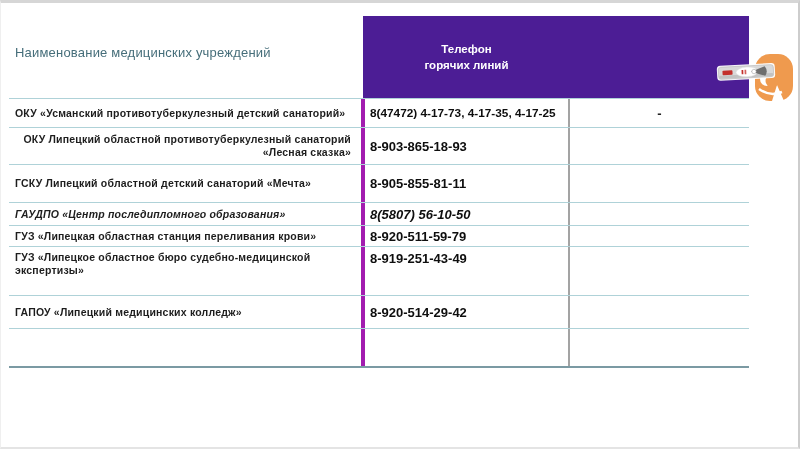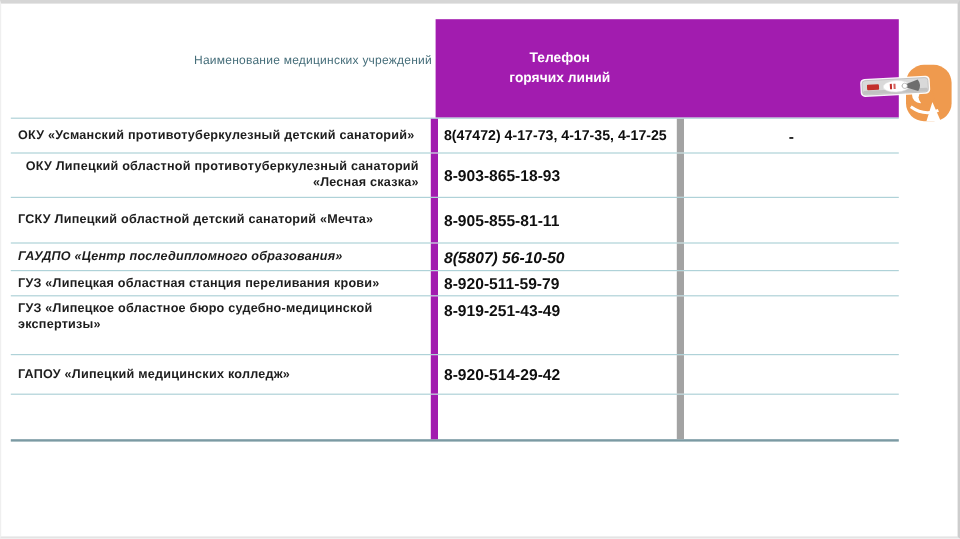--- a/index.html
+++ b/index.html
@@ -5,25 +5,25 @@
   html,body { margin:0; padding:0; background:#ffffff; }
   .frame {
     position:relative; width:800px; height:449px; background:#ffffff;
     box-sizing:border-box; overflow:hidden;
     border-top:3px solid #d6d6d6; border-right:2px solid #cdcdcd;
     border-bottom:2px solid #e4e4e4; border-left:1px solid #efefef;
     font-family:"Liberation Sans", sans-serif;
   }
   .page-title {
     position:absolute; left:14px; top:42px; width:345px;
-    font-size:10px; letter-spacing:0.2px; color:#466E7A;text-align:right;
+    font-size:13px; letter-spacing:0.2px; color:#466E7A;
   }
   .teal-header {
     position:absolute; left:362px; top:13px; width:386px; height:82px;
-    background:#a21caf; display:flex;
+    background:#4c1d95; display:flex;
   }
   .th-cell {
     display:flex; align-items:center; justify-content:center;
     color:#ffffff; font-weight:bold; font-size:11.5px; line-height:16.5px;
     text-align:center; white-space:pre-line; box-sizing:border-box;
   }
   .th-cell.c2h { width:207px; }
   .th-cell.c3h { width:179px; white-space:pre; }
   .grid {
     position:absolute; left:8px; top:95px; width:740px;
@@ -36,26 +36,26 @@
   .grid-row:nth-child(1){ height:29px; }
   .grid-row:nth-child(2){ height:37px;text-align:right; }
   .grid-row:nth-child(3){ height:38px; }
   .grid-row:nth-child(4){ height:23px;font-style:italic; }
   .grid-row:nth-child(5){ height:21px; }
   .grid-row:nth-child(6){ height:49px; }
   .grid-row:nth-child(7){ height:33px; }
   .grid-row:nth-child(8){ height:38px; }
   .cell { box-sizing:border-box; display:flex; align-items:center; }
   .c1 {
-    width:356px; padding:1px 10px 1px 6px; border-right:6px solid #a21caf;
+    width:356px; padding:1px 10px 1px 6px; border-right:4px solid #a21caf;
     font-weight:bold; font-size:10.5px; line-height:13px;
     letter-spacing:0.2px; color:#1d1d1d;
   }
   .c2 {
-    width:205px; padding-left:5px; border-right:6px solid #a3a3a3;
+    width:205px; padding-left:5px; border-right:2px solid #a3a3a3;
     font-weight:bold; font-size:13px; color:#0e0e0e; white-space:nowrap;
   }
   .c3 { flex:1; justify-content:center; font-weight:bold; font-size:13px; color:#222222; }
   .grid-row:nth-child(1) .c2 { font-size:11.8px; }
   .grid-row:nth-child(6) .cell { align-items:flex-start; padding-top:4px; }
   .covid-icon { position:absolute; left:712px; top:36px; width:86px; height:76px; }
 </style>
 </head>
 <body>
 

